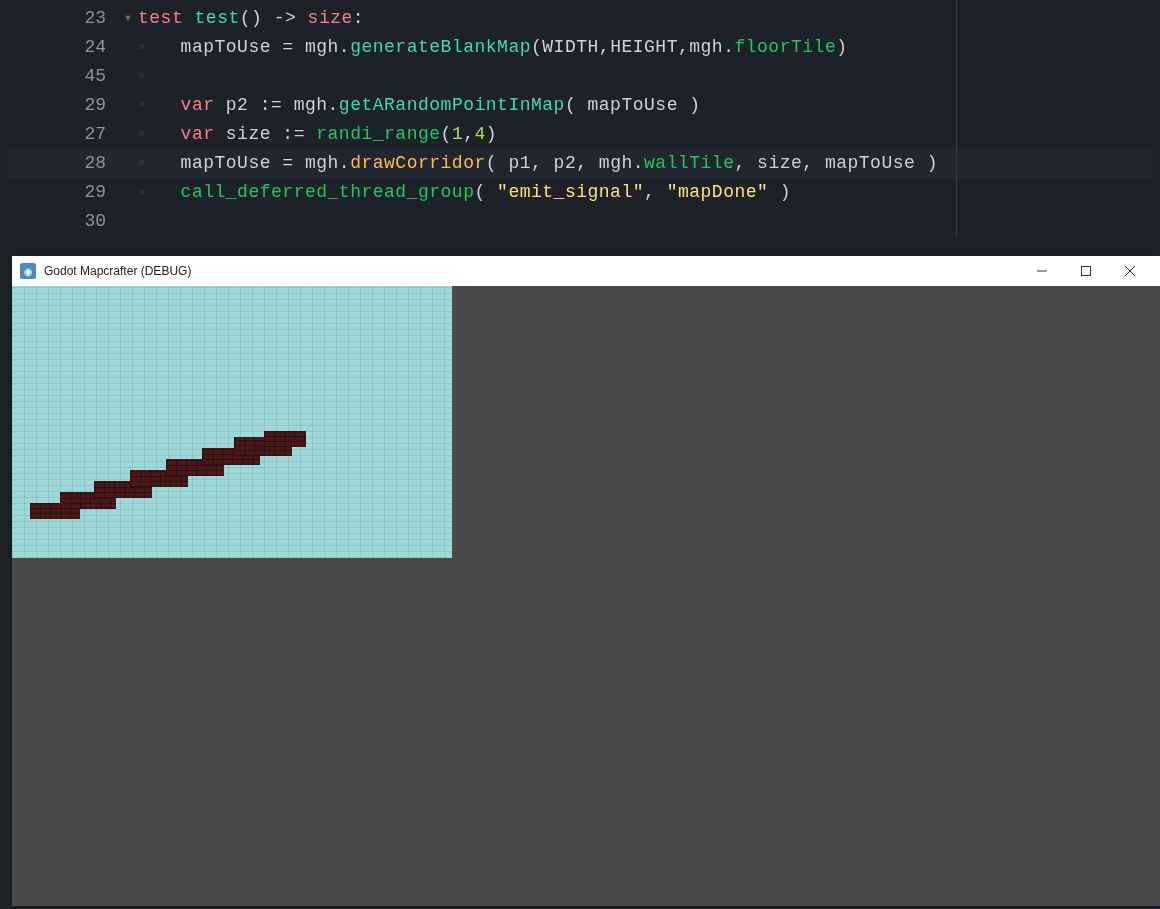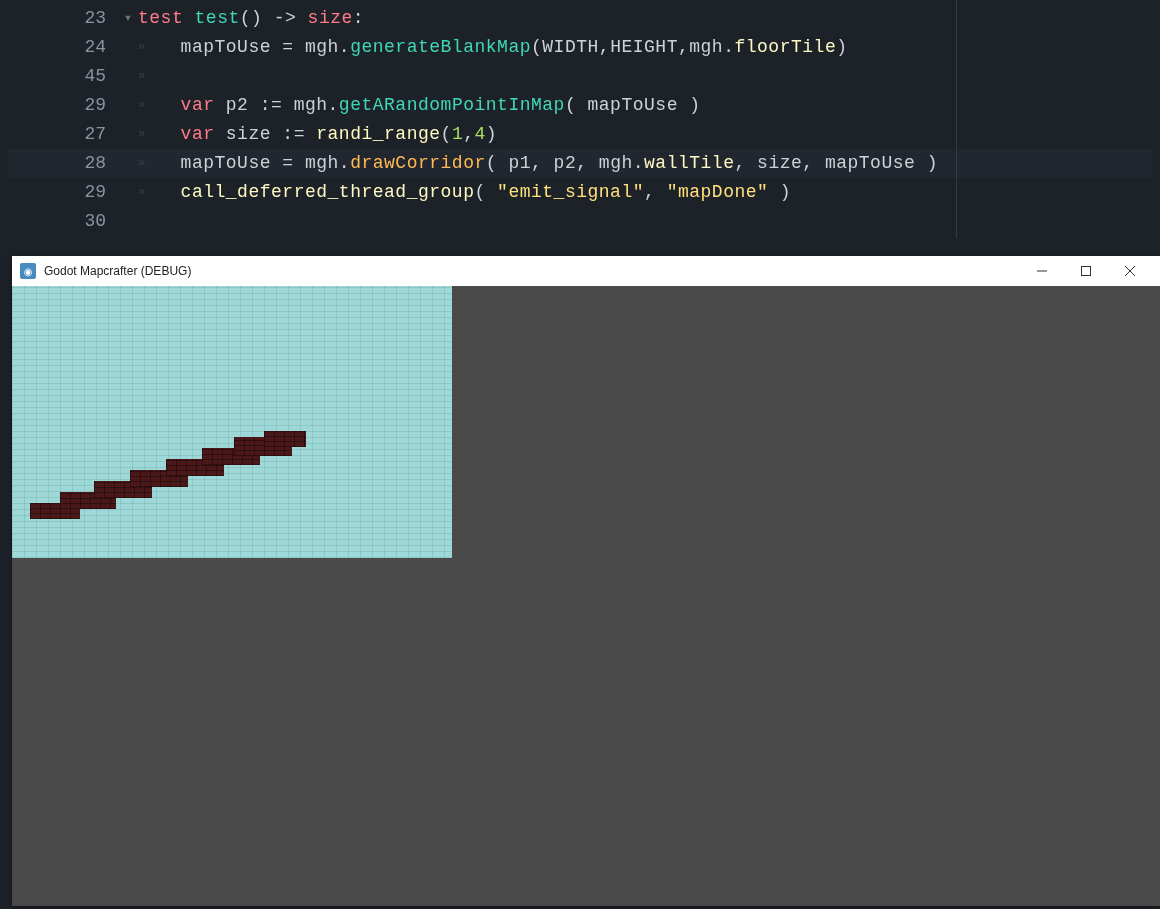--- a/index.html
+++ b/index.html
@@ -48,21 +48,21 @@
     flex-shrink: 0;
     text-align: left;
     opacity: 0.6;
   }
   .code {
     white-space: pre;
     letter-spacing: 0.5px;
   }
   .kw-red { color: #ff7b8a; }
   .kw-teal { color: #40d7b3; }
-  .kw-blue { color: #fef9c3; }
+  .kw-blue { color: #22c55e; }
   .kw-orange { color: #ffb854; }
   .kw-str { color: #ffe07b; }
   .kw-num { color: #a7e05f; }
   .kw-plain { color: #cdd2d8; }
 
   .game-window {
     margin-top: 20px;
     margin-left: 12px;
     width: 1148px;
     background: #4a4a4a;

